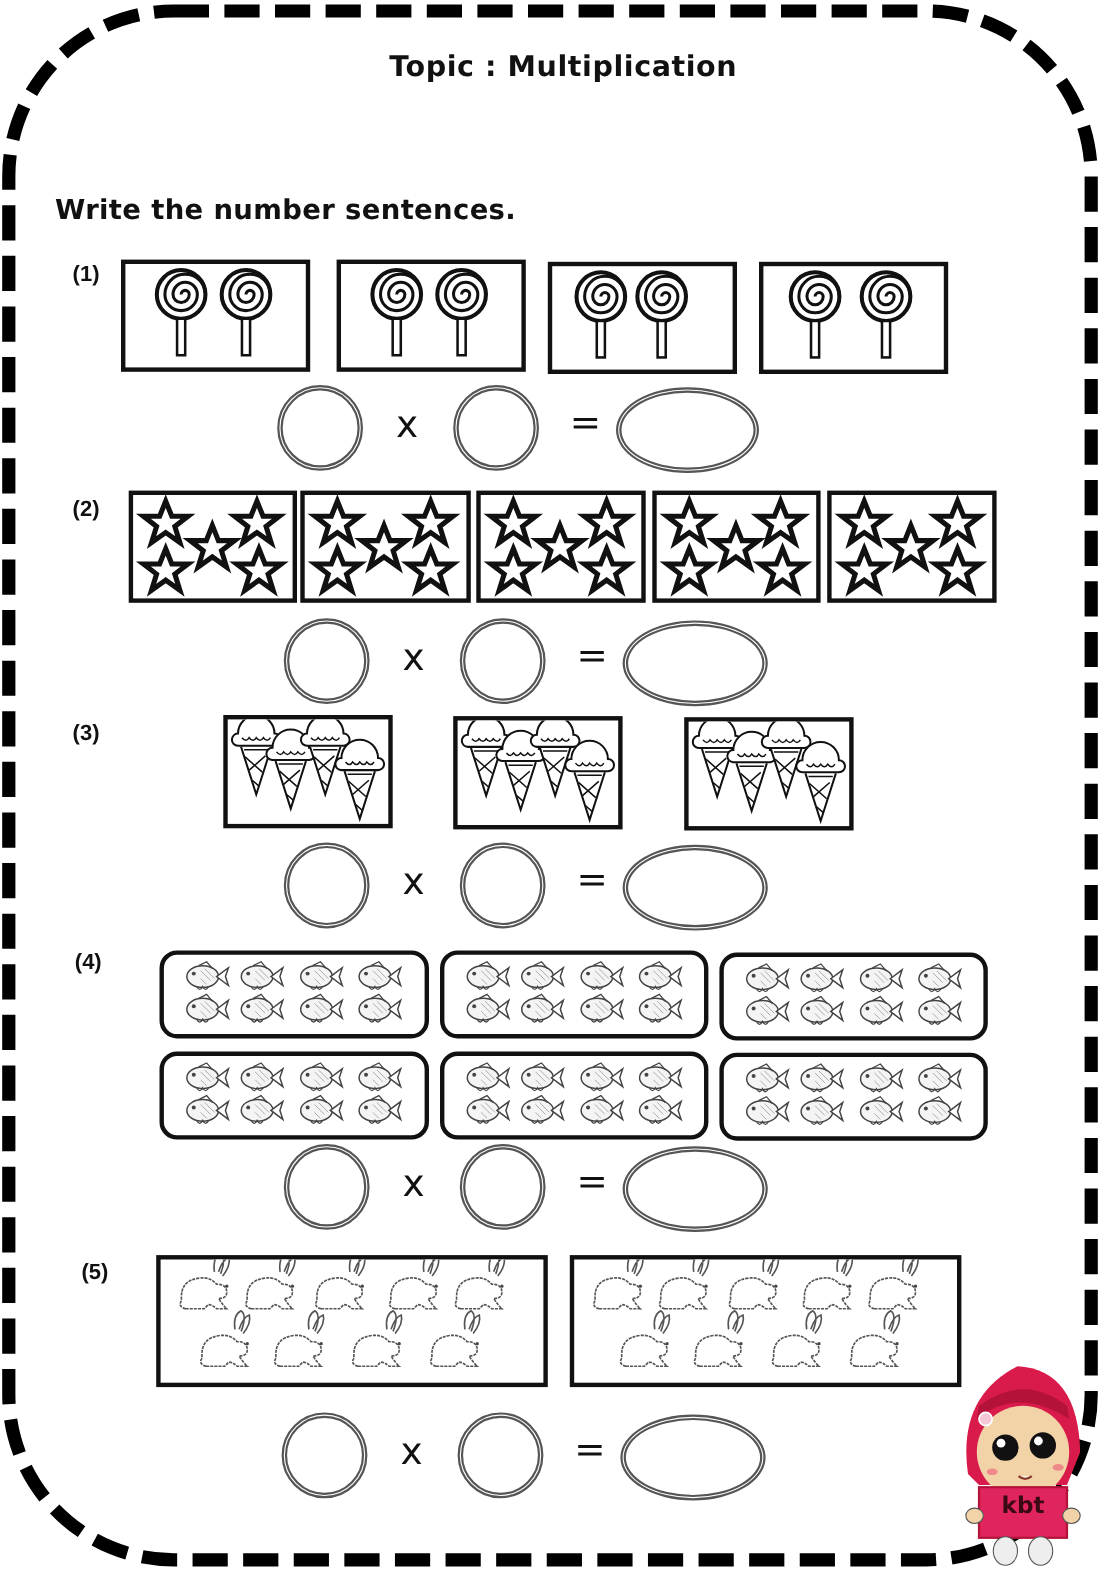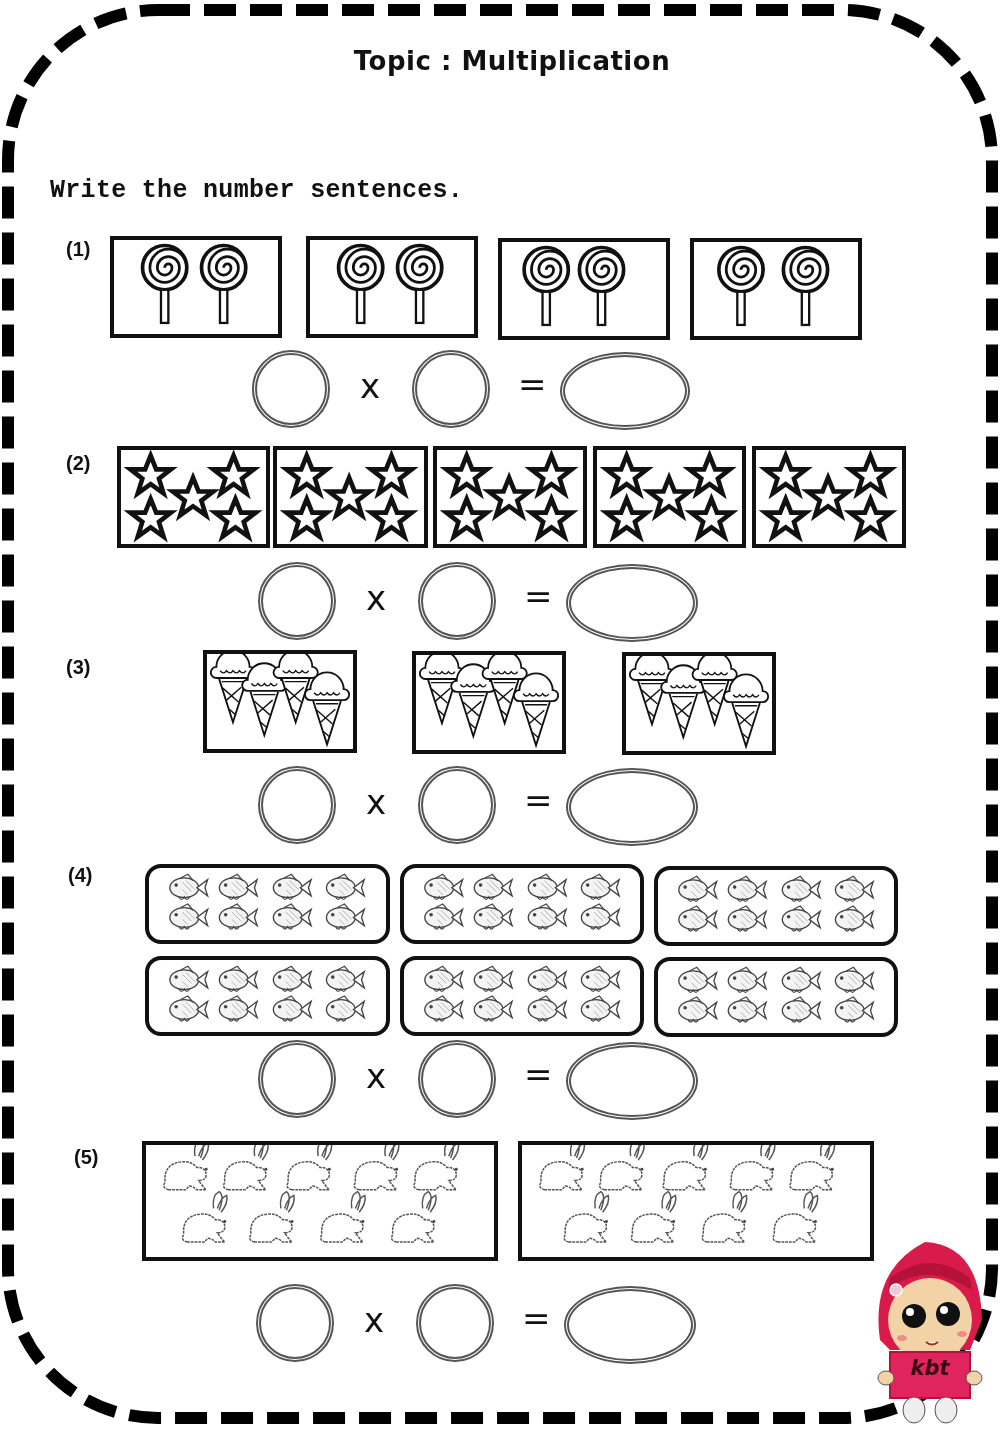--- a/index.html
+++ b/index.html
@@ -1,26 +1,26 @@
 <!DOCTYPE html>
 <html><head>
 <meta charset="utf-8">
 <style>
   html,body{margin:0;padding:0;background:#fff;}
   body{width:1000px;height:1430px;position:relative;overflow:hidden;font-family:"DejaVu Sans","Liberation Sans",sans-serif;color:#111;}
   .frame{position:absolute;left:0;top:0;width:1000px;height:1430px;}
   .title{position:absolute;left:0;width:1024px;top:46px;text-align:center;font-size:26px;font-weight:bold;letter-spacing:0.5px;}
-  .instr{position:absolute;left:50px;top:176px;font-size:25px;font-weight:bold;letter-spacing:0.3px;font-family:Liberation Mono, monospace;}
+  .instr{position:absolute;left:50px;top:176px;font-size:25px;font-weight:bold;letter-spacing:0.3px;}
   .qnum{position:absolute;font-size:20px;font-weight:bold;font-family:"Liberation Sans",sans-serif;}
   .box{position:absolute;border:4px solid #111;background:#fff;box-sizing:border-box;}
   .box.round{border-radius:16px;}
   .box svg{position:absolute;left:0;top:0;width:100%;height:100%;}
   .ring{position:absolute;border-radius:50%;box-sizing:border-box;border:5px double #555;}
   .op{position:absolute;font-size:34px;font-family:"DejaVu Sans",sans-serif;color:#111;}
-  .mascot{position:absolute;left:870px;top:1230px;width:120px;height:195px;font-style:italic;}
+  .mascot{position:absolute;left:870px;top:1230px;width:120px;height:195px;}
 </style>
 </head>
 <body>
 
 <svg class="frame" viewBox="0 0 1000 1430">
   <rect x="8" y="10" width="984" height="1408" rx="150" ry="150" fill="none" stroke="#000" stroke-width="12" stroke-dasharray="32 14"></rect>
 </svg>
 
 <div class="title">Topic : Multiplication</div>
 <div class="instr">Write the number sentences.</div>

